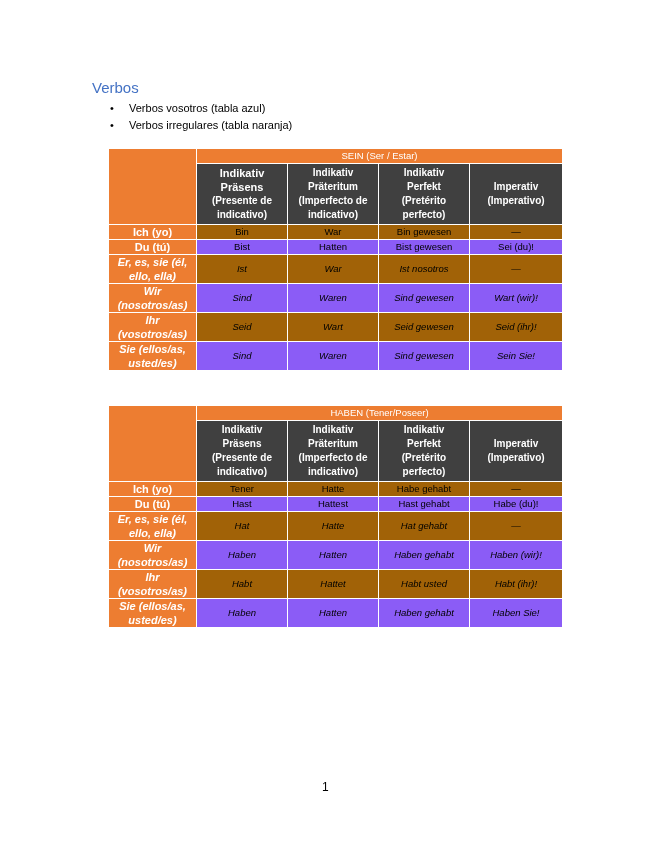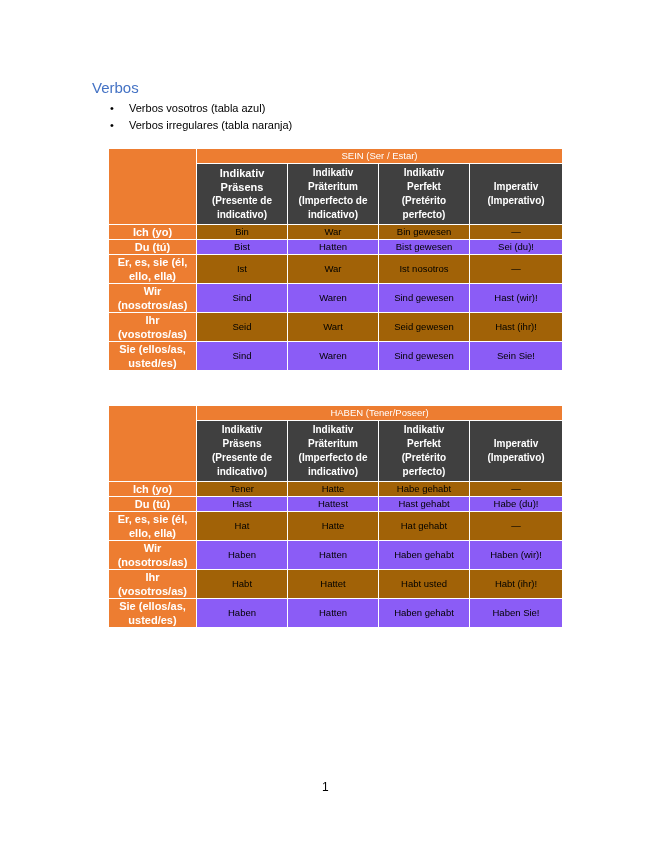--- a/index.html
+++ b/index.html
@@ -15,21 +15,21 @@
     .t2 { top: 405px; }
     .title-row th { background: #ed7d31; color: #fff; font-weight: normal; height: 14px; font-size: 9.5px; }
     .corner { background: #ed7d31; }
     .colhead th { background: #404040; color: #fff; font-weight: bold; height: 60px; font-size: 10px; }
     .colhead th .big { font-size: 11px; }
     .rowhead { background: #ed7d31; color: #fff; font-weight: bold; font-size: 11px; }
     .light td.cell { background: #a16207; color: #000; margin-top: 18px; }
     .dark td.cell { background: #8b5cf6; color: #000; margin-left: 23px; }
     td.cell { font-size: 9.5px; }
     .r1 { height: 14px; }
-    .r2 { height: 28px; }
+    .r2 { height: 28px; font-style: italic; }
     .pagenum { position: absolute; left: 322px; top: 780px; font-size: 12px; color: #000; }
     .line { display: block; }
   </style>
 </head>
 <body>
 
 <div class="page">
   <div class="heading">Verbos</div>
 
   <ul class="bullets">
@@ -109,31 +109,31 @@
       <td class="cell">—</td>
     </tr>
     <tr class="dark r2">
       <td class="rowhead">
             <span class="line">Wir</span>
             <span class="line">(nosotros/as)</span>
           </td>
       <td class="cell">Sind</td>
       <td class="cell">Waren</td>
       <td class="cell">Sind gewesen</td>
-      <td class="cell">Hast (wir)!</td>
+      <td class="cell">Wart (wir)!</td>
     </tr>
     <tr class="light r2">
       <td class="rowhead">
             <span class="line">Ihr</span>
             <span class="line">(vosotros/as)</span>
           </td>
       <td class="cell">Seid</td>
       <td class="cell">Wart</td>
       <td class="cell">Seid gewesen</td>
-      <td class="cell">Hast (ihr)!</td>
+      <td class="cell">Seid (ihr)!</td>
     </tr>
     <tr class="dark r2">
       <td class="rowhead">
             <span class="line">Sie (ellos/as,</span>
             <span class="line">usted/es)</span>
           </td>
       <td class="cell">Sind</td>
       <td class="cell">Waren</td>
       <td class="cell">Sind gewesen</td>
       <td class="cell">Sein Sie!</td>

